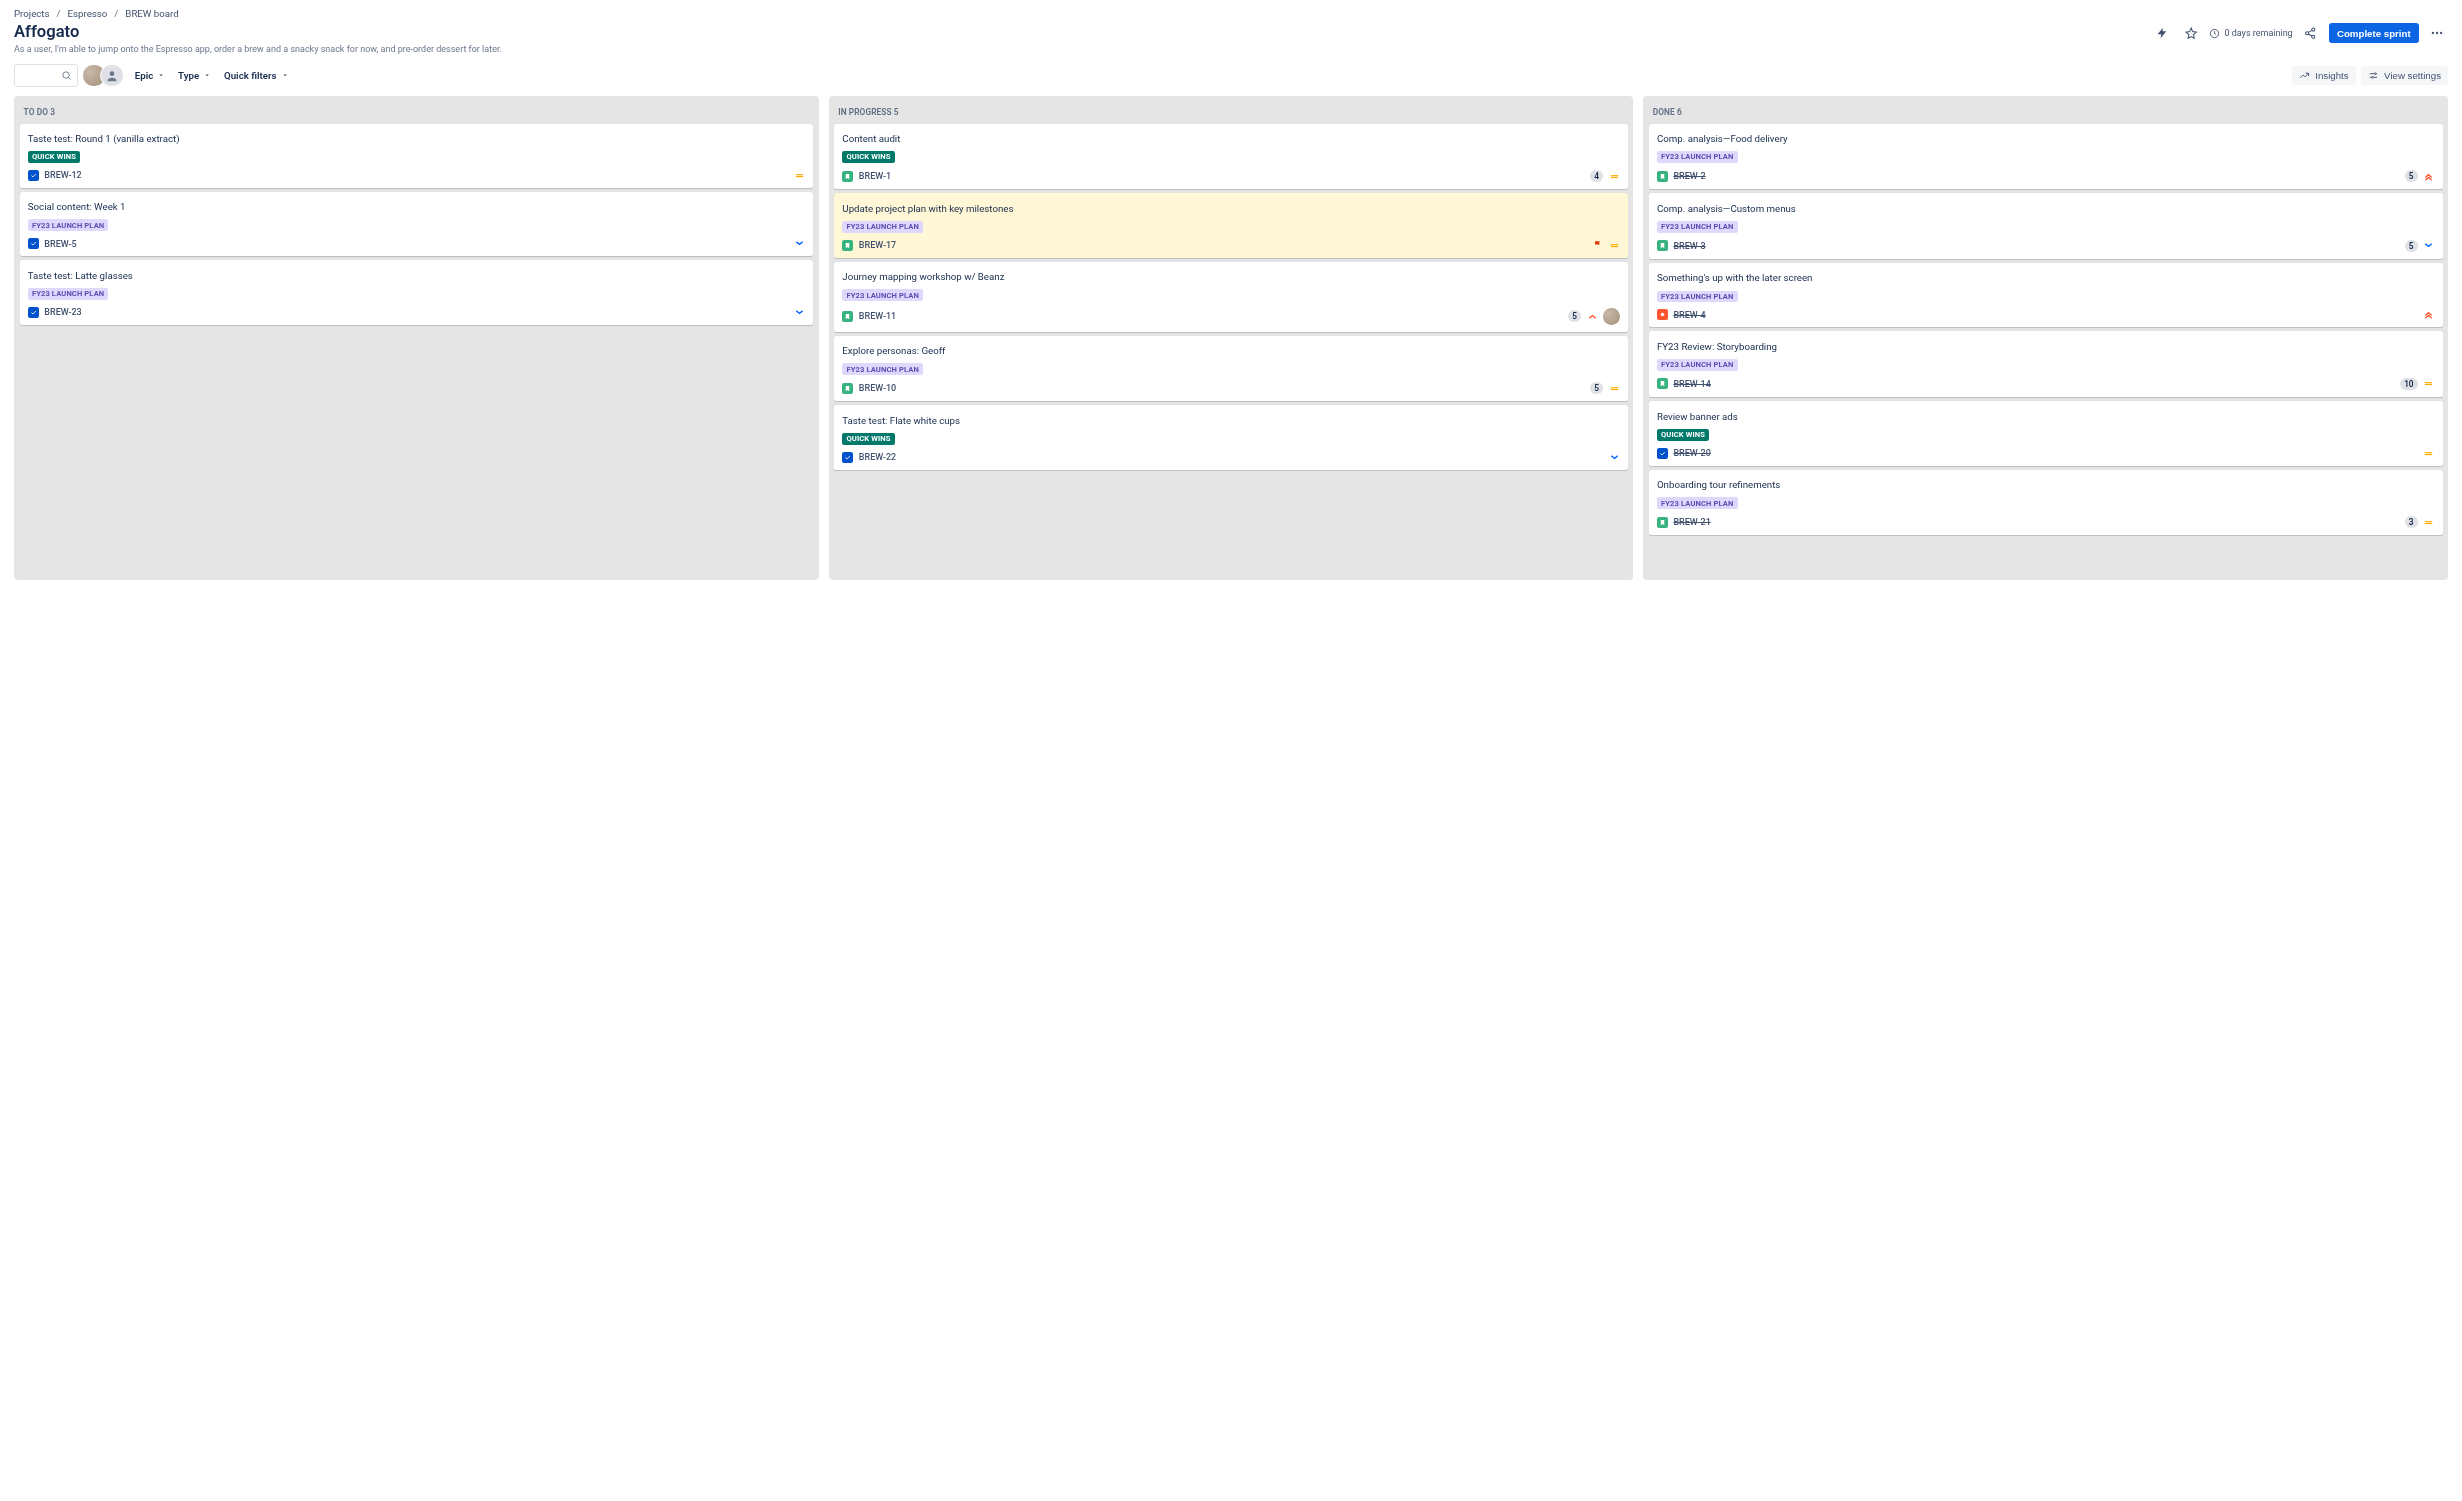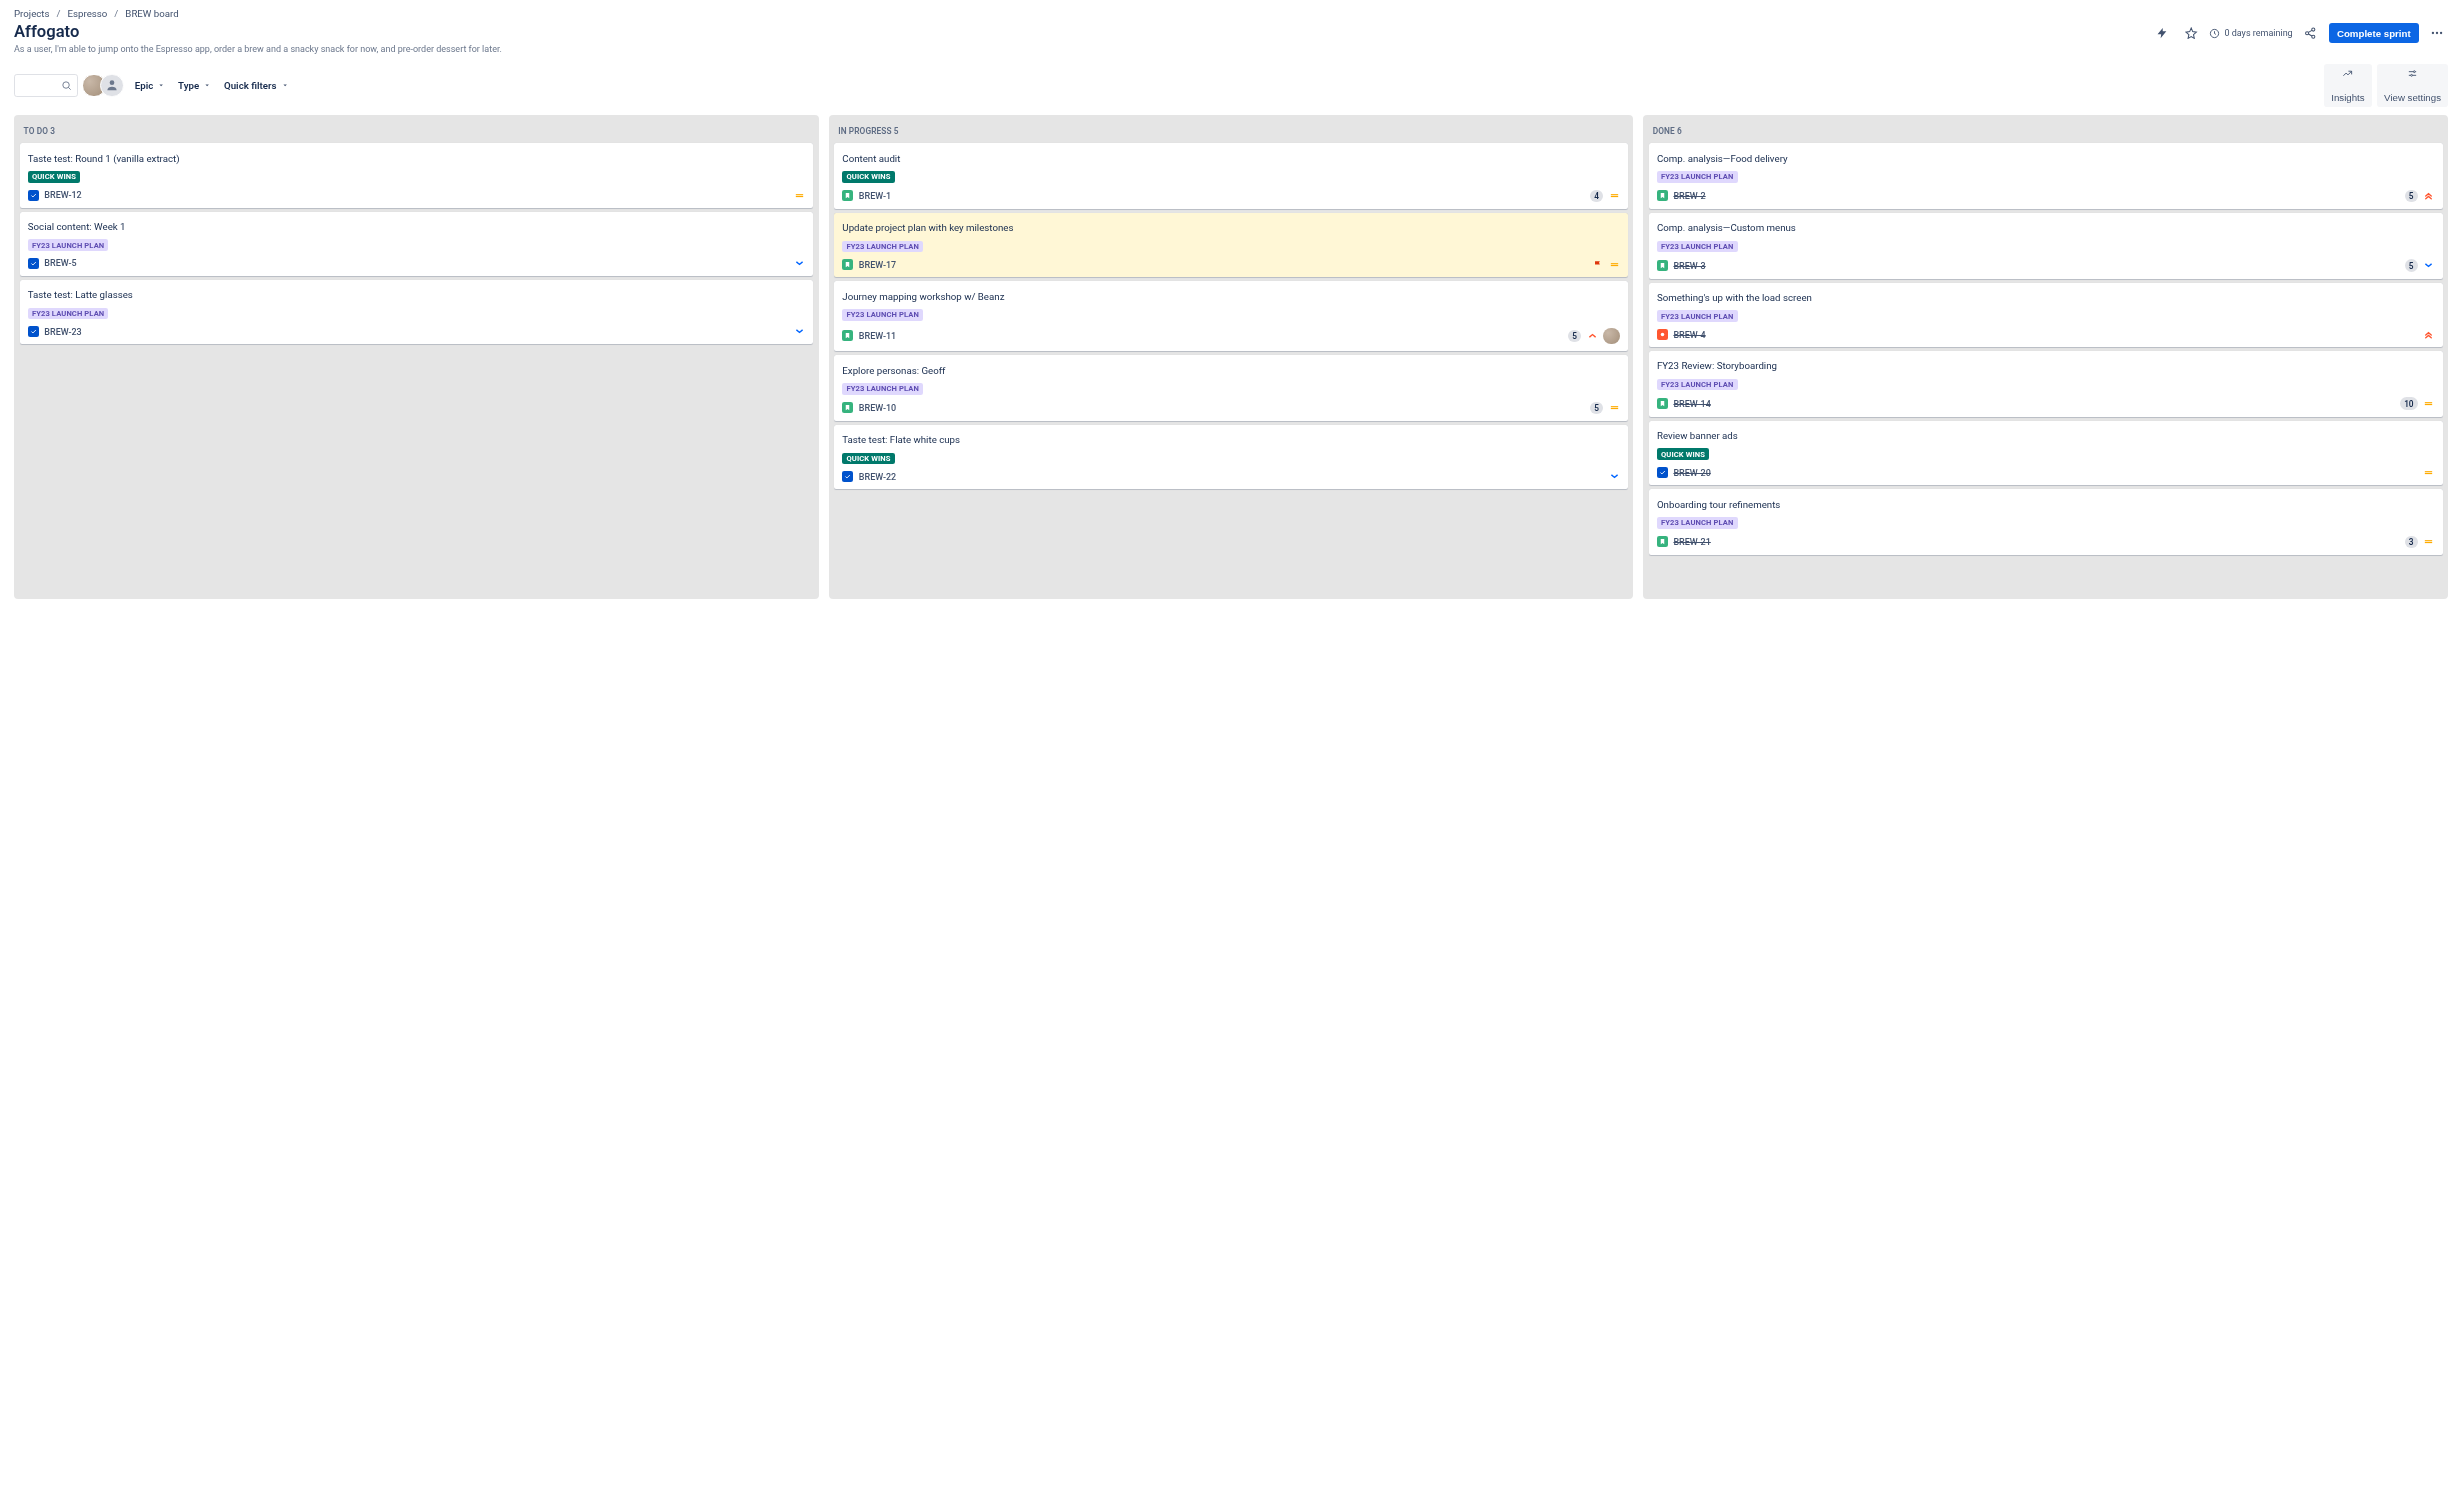--- a/index.html
+++ b/index.html
@@ -13,21 +13,21 @@
   a { color: #42526E; text-decoration: none; }
   .breadcrumbs { font-size: 9.7px; color: #6B778C; display:flex; align-items:center; gap:7px; margin-bottom:2.8px;}
   .breadcrumbs span.sep { color:#6B778C; }
   .header-row { display:flex; align-items:flex-start; justify-content:space-between; margin-top:1.4px;}
   h1 { font-size: 16.6px; font-weight:600; color:#172B4D; margin-bottom:1.4px;}
   .subtitle { font-size:9px; color:#6B778C; margin-bottom:9.7px;}
   .header-actions { display:flex; align-items:center; gap:7px; color:#42526E;}
   .icon-btn { width:22px; height:22px; display:flex; align-items:center; justify-content:center; border-radius:2.8px; cursor:pointer; color:#42526E;}
   .time-remaining { display:flex; align-items:center; gap:4.1px; font-size:9px; color:#42526E;}
   .btn-primary { background:#0C66E4; color:#fff; border:none; padding:4.8px 8.3px; border-radius:3px; font-weight:600; font-size:9.7px; cursor:pointer;}
-  .btn-subtle { background:#091E420A; color:#42526E; border:none; padding:4.1px 7px; border-radius:2.8px; font-weight:500; font-size:9.7px; cursor:pointer; display:flex; align-items:center; gap:13px;flex-direction:column;}
+  .btn-subtle { background:#091E420A; color:#42526E; border:none; padding:4.1px 7px; border-radius:2.8px; font-weight:500; font-size:9.7px; cursor:pointer; display:flex; align-items:center; gap:5px;}
 
   .toolbar { display:flex; align-items:center; justify-content:space-between; margin-bottom:8.3px;}
   .toolbar-left { display:flex; align-items:center; gap:9.7px;}
   .search-box { position:relative; width:64px; height:23.5px; border:1.4px solid #DFE1E6; border-radius:2.8px; display:flex; align-items:center; padding-right:5.5px;}
   .search-box input { border:none; outline:none; width:100%; height:100%; padding:0 4.1px; font-size:9.7px; background:transparent;}
   .search-box .sicon { color:#6B778C; }
   .avatars { display:flex; align-items:center; }
   .avatar { width:23.5px; height:23.5px; border-radius:50%; border:1.4px solid #fff; margin-left:-5.5px; display:flex; align-items:center; justify-content:center; overflow:hidden;}
   .avatar.user { background: radial-gradient(circle at 30% 30%, #c9b8a8, #a38f7a); }
   .avatar.add { background:#DFE1E6; color:#6B778C; }
@@ -408,21 +408,21 @@
             <span class="sp-badge">5</span>
             <span class="priority">
               <svg width="11" height="11" viewBox="0 0 24 24" fill="none" stroke="#0065FF" stroke-width="3" stroke-linecap="round">
                 <path d="M6 9l6 5 6-5"></path>
               </svg>
             </span>
           </div>
       </div>
       </div>
       <div class="card">
-      <div class="card-title">Something's up with the load screen</div>
+      <div class="card-title">Something's up with the later screen</div>
       <div class="labels"><span class="label purple">FY23 LAUNCH PLAN</span></div>
       <div class="card-footer">
         <div class="footer-left">
           <span class="issue-icon bug">
               <svg width="7" height="7" viewBox="0 0 24 24">
                 <circle cx="12" cy="12" r="6" fill="#fff"></circle>
               </svg>
             </span>
           <span class="issue-key done">BREW-4</span>
         </div>

